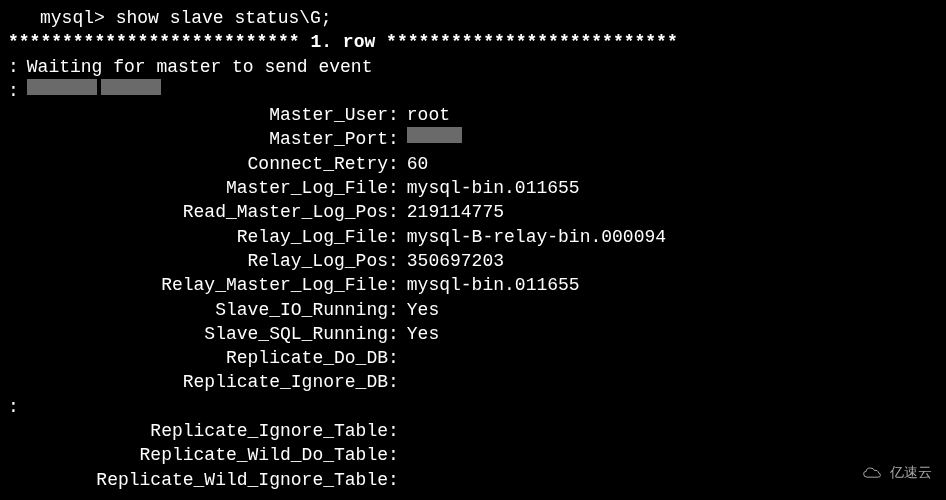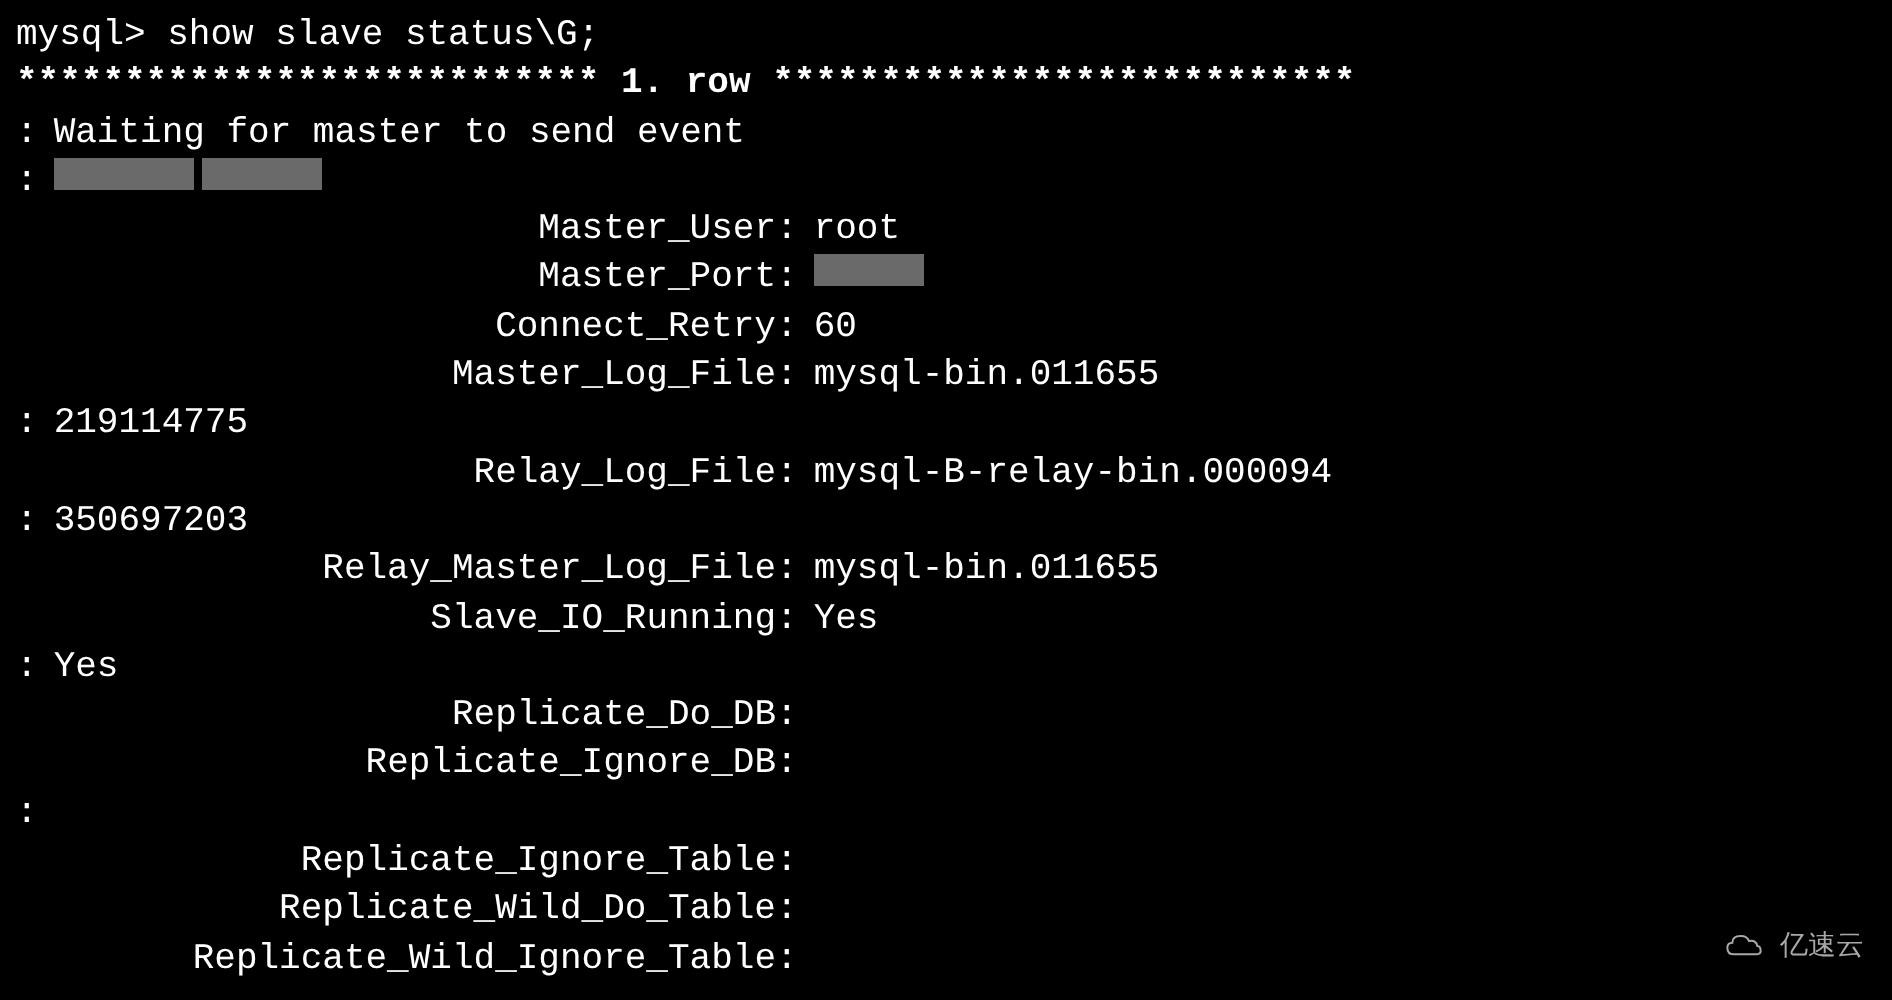--- a/index.html
+++ b/index.html
@@ -14,20 +14,21 @@
       font-size: 18px;
       line-height: 1.35;
       padding: 6px 8px;
       width: 946px;
       height: 500px;
       overflow: hidden;
       position: relative;
     }
     .prompt-line {
       white-space: pre;
+      margin-left: 32px;
     }
     .separator-line {
       white-space: pre;
       font-weight: bold;
     }
     .status-row {
       display: flex;
       white-space: pre;
     }
     .status-key {
@@ -88,26 +89,26 @@
 
 <div class="separator-line"><span>*************************** </span><span>1. row </span><span>***************************</span></div>
 
 <div id="status-rows">
     <div class="status-row"><span class="status-colon">:</span><span class="status-value">Waiting for master to send event</span></div>
     <div class="status-row"><span class="status-colon">:</span><span class="redacted"></span><span class="redacted2"></span></div>
     <div class="status-row"><span class="status-key">Master_User</span><span class="status-colon">:</span><span class="status-value">root</span></div>
     <div class="status-row"><span class="status-key">Master_Port</span><span class="status-colon">:</span><span class="redacted-port"></span></div>
     <div class="status-row"><span class="status-key">Connect_Retry</span><span class="status-colon">:</span><span class="status-value">60</span></div>
     <div class="status-row"><span class="status-key">Master_Log_File</span><span class="status-colon">:</span><span class="status-value">mysql-bin.011655</span></div>
-    <div class="status-row"><span class="status-colon">:</span><span class="status-value">219114775</span></div>
+    <div class="status-row"><span class="status-key">Read_Master_Log_Pos</span><span class="status-colon">:</span><span class="status-value">219114775</span></div>
     <div class="status-row"><span class="status-key">Relay_Log_File</span><span class="status-colon">:</span><span class="status-value">mysql-B-relay-bin.000094</span></div>
-    <div class="status-row"><span class="status-colon">:</span><span class="status-value">350697203</span></div>
+    <div class="status-row"><span class="status-key">Relay_Log_Pos</span><span class="status-colon">:</span><span class="status-value">350697203</span></div>
     <div class="status-row"><span class="status-key">Relay_Master_Log_File</span><span class="status-colon">:</span><span class="status-value">mysql-bin.011655</span></div>
     <div class="status-row"><span class="status-key">Slave_IO_Running</span><span class="status-colon">:</span><span class="status-value">Yes</span></div>
-    <div class="status-row"><span class="status-colon">:</span><span class="status-value">Yes</span></div>
+    <div class="status-row"><span class="status-key">Slave_SQL_Running</span><span class="status-colon">:</span><span class="status-value">Yes</span></div>
     <div class="status-row"><span class="status-key">Replicate_Do_DB</span><span class="status-colon">:</span><span class="status-value"></span></div>
     <div class="status-row"><span class="status-key">Replicate_Ignore_DB</span><span class="status-colon">:</span><span class="status-value"></span></div>
     <div class="status-row"><span class="status-colon">:</span><span class="status-value"></span></div>
     <div class="status-row"><span class="status-key">Replicate_Ignore_Table</span><span class="status-colon">:</span><span class="status-value"></span></div>
     <div class="status-row"><span class="status-key">Replicate_Wild_Do_Table</span><span class="status-colon">:</span><span class="status-value"></span></div>
     <div class="status-row"><span class="status-key">Replicate_Wild_Ignore_Table</span><span class="status-colon">:</span><span class="status-value"></span></div>
   </div>
 
 <div class="watermark">
   <svg class="watermark-icon" viewBox="0 0 24 16" fill="none" stroke="#a8a8a8" stroke-width="1.2">

